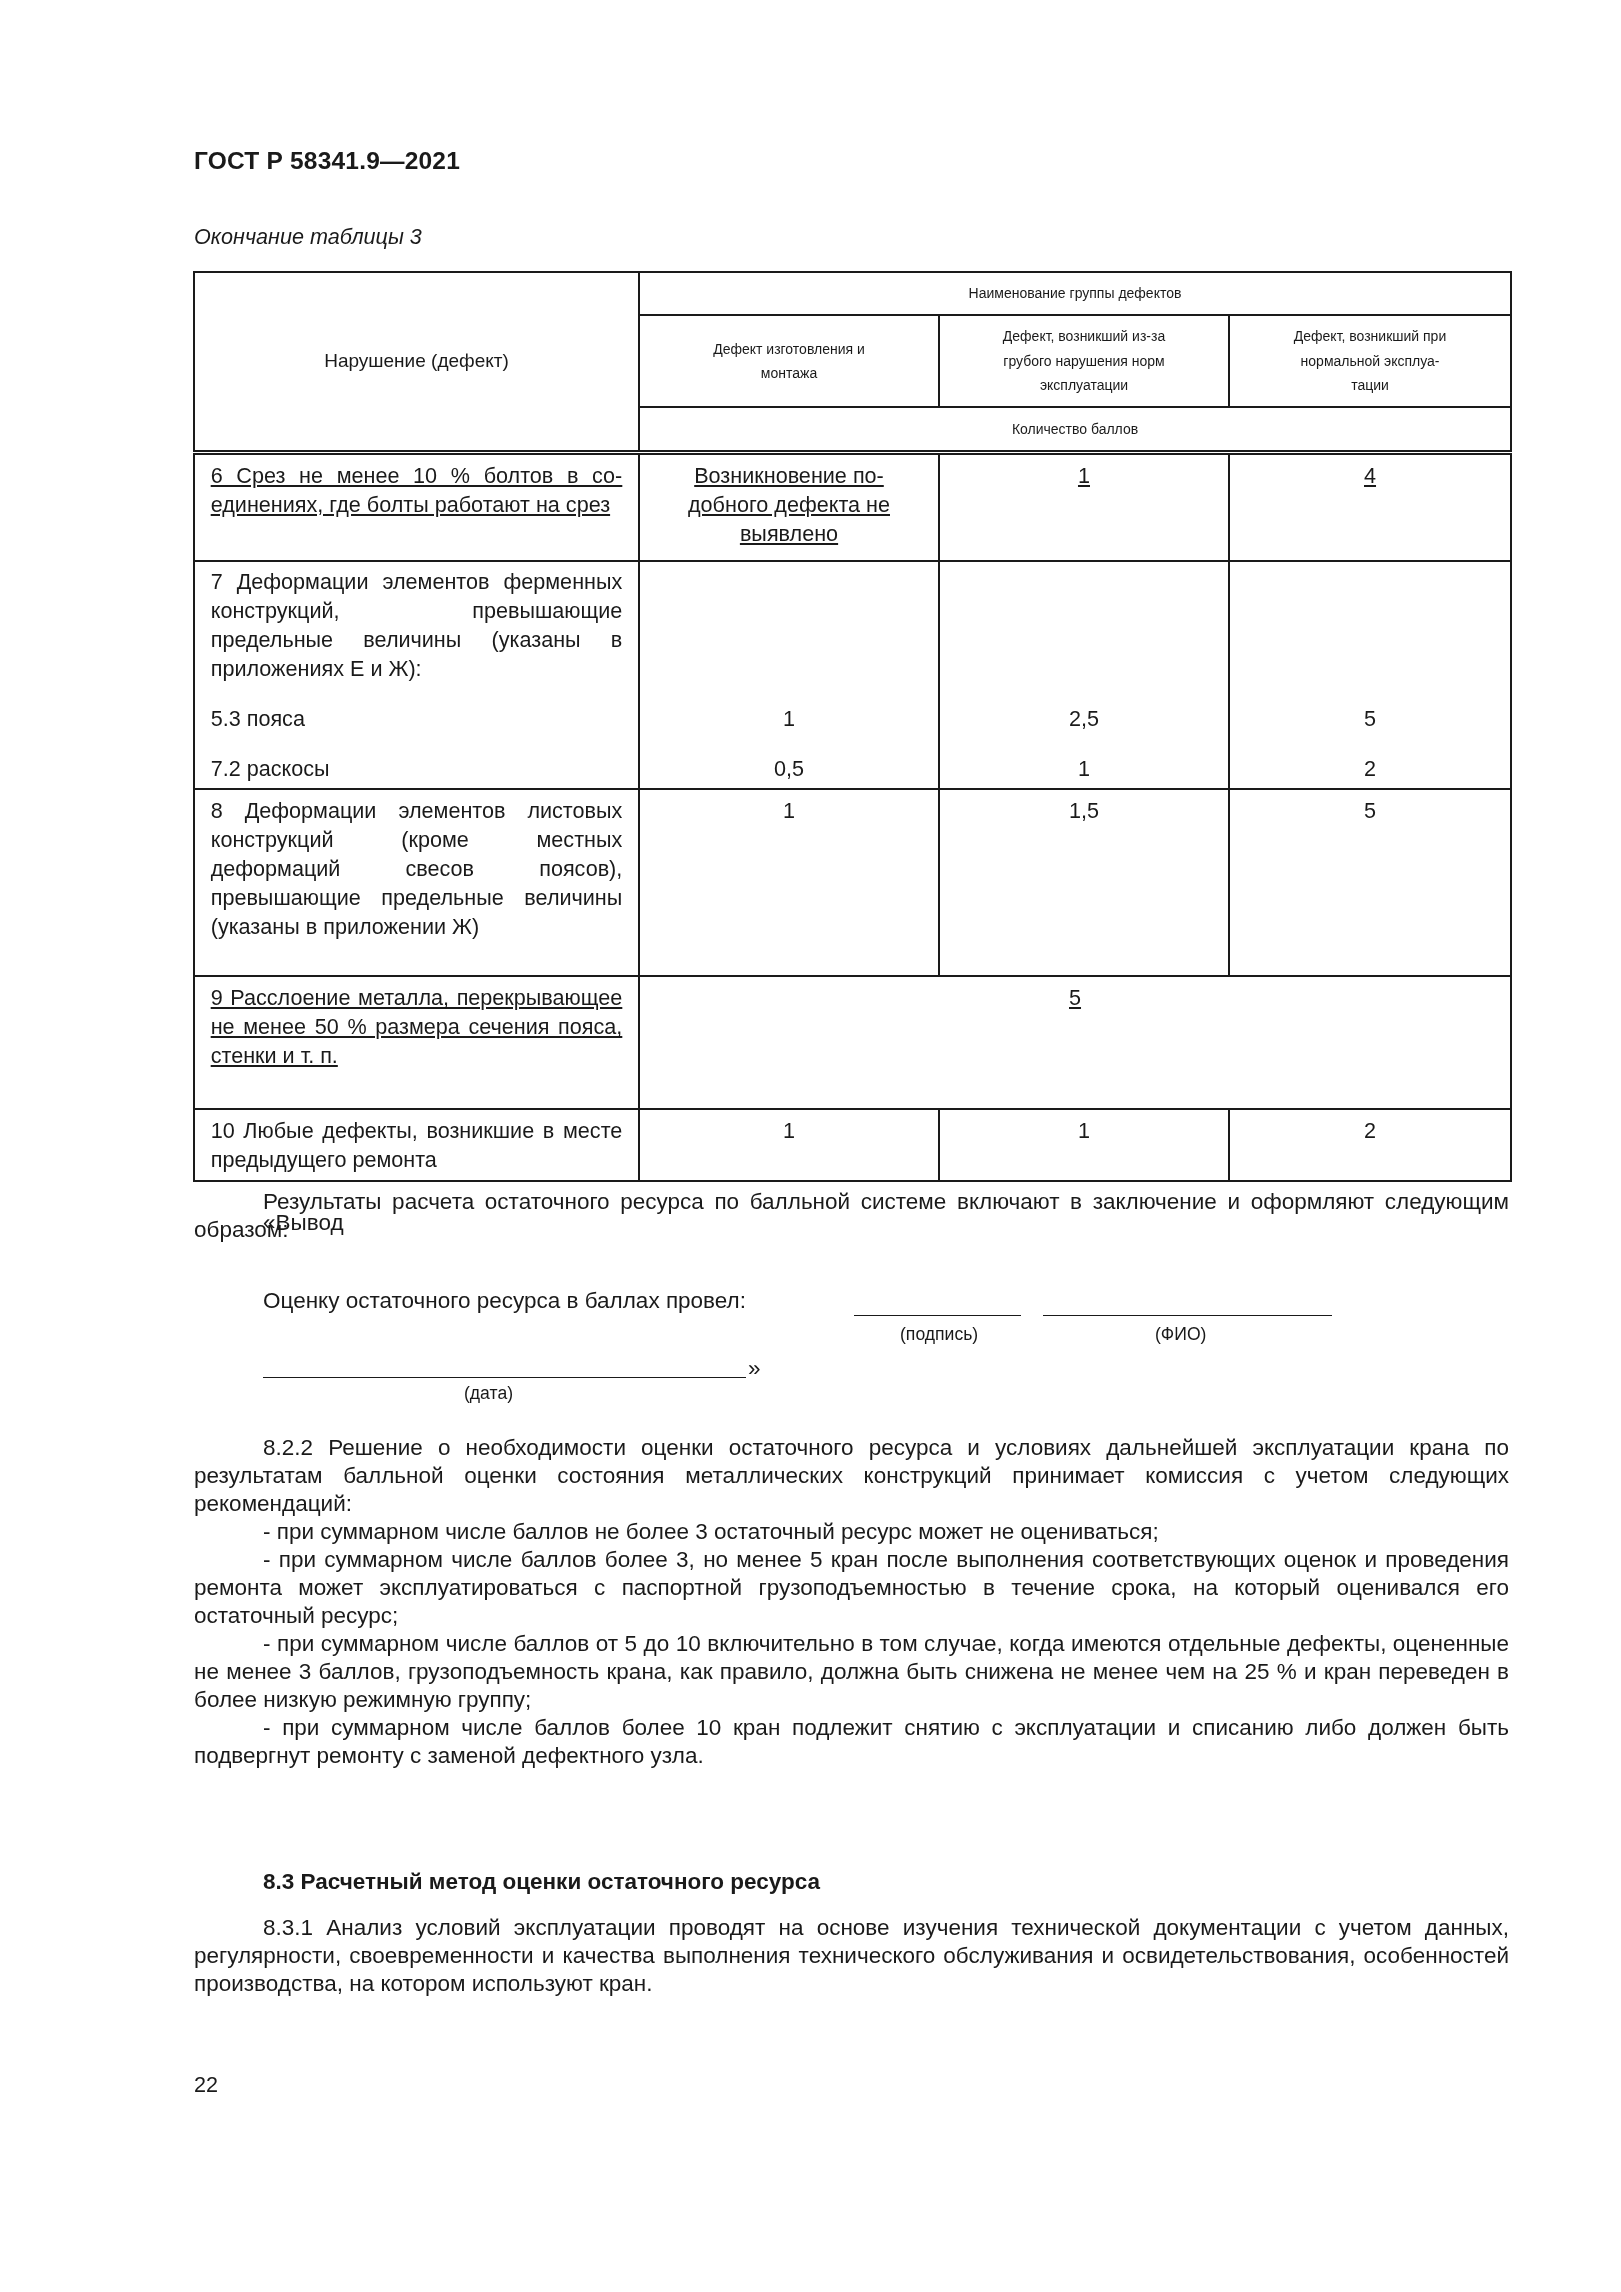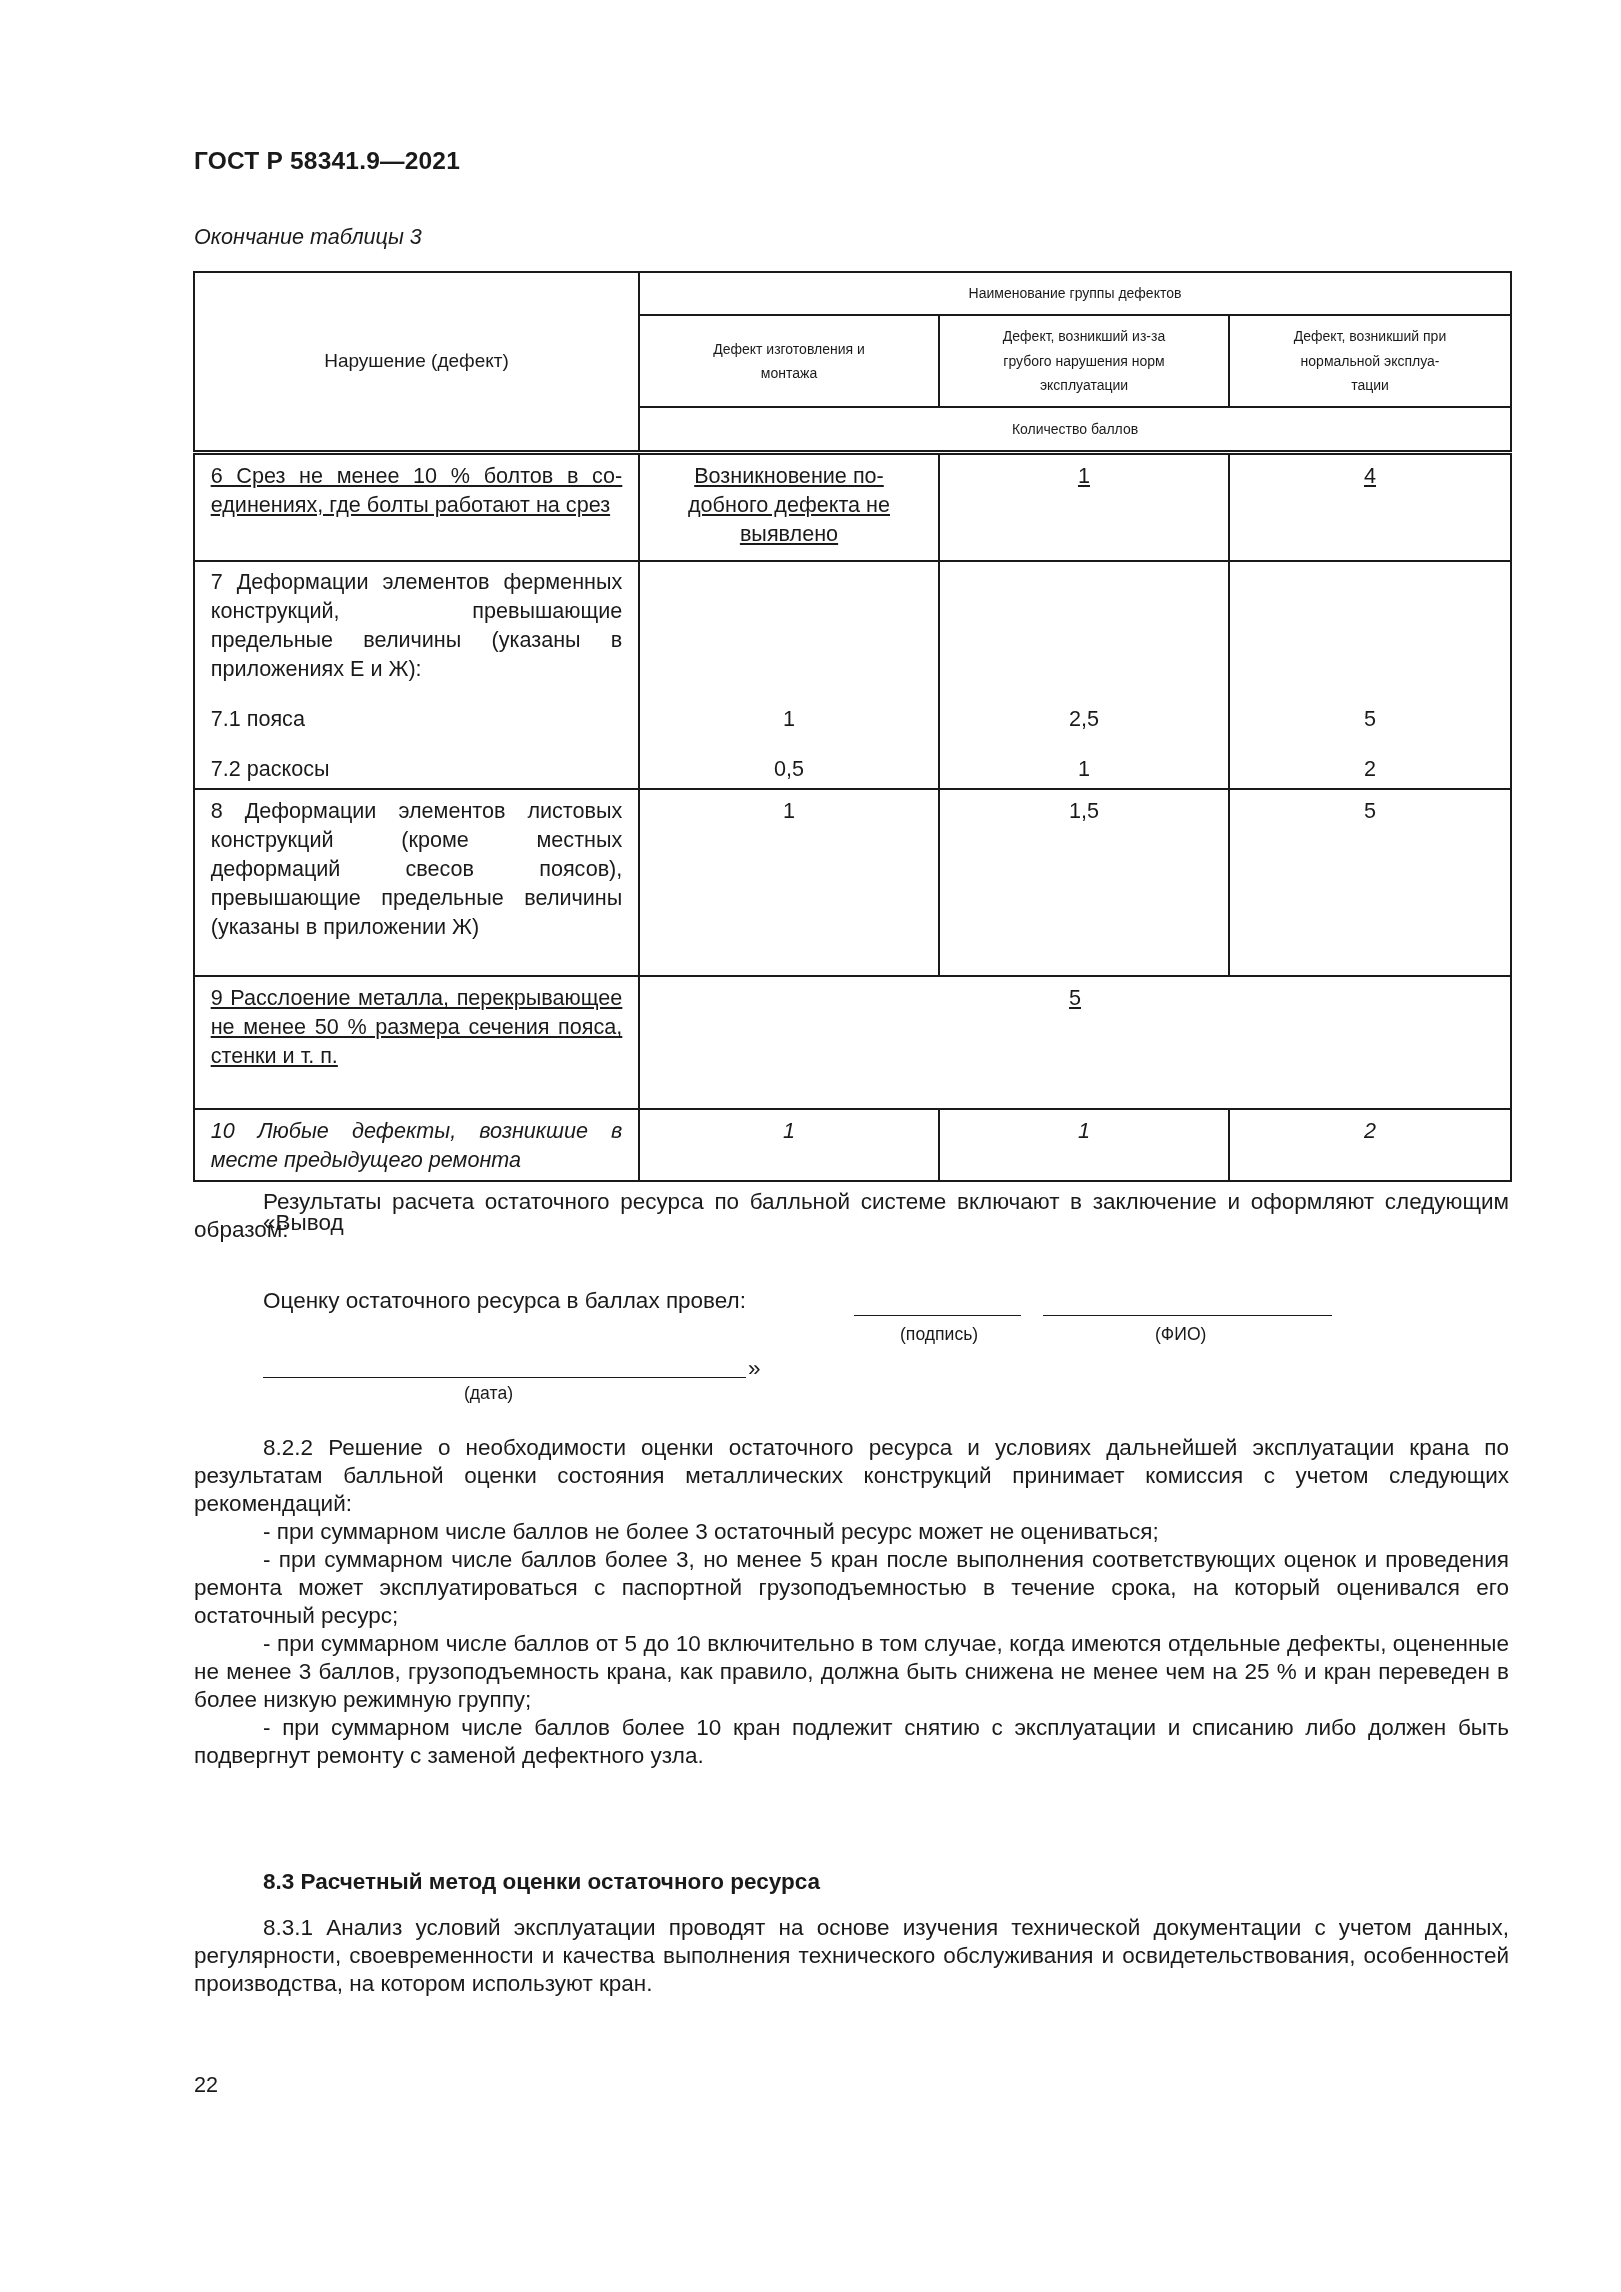--- a/index.html
+++ b/index.html
@@ -75,21 +75,21 @@
       <span class="sub-line">добного дефекта не</span>
       <span class="sub-line">выявлено</span>
     </td>
     <td class="val">1</td>
     <td class="val">4</td>
   </tr>
 
   <tr style="height:220px;">
     <td class="name">
       <span style="display:block">7 Деформации элементов ферменных конструкций, превышающие предельные величины (указаны в приложениях Е и Ж):</span>
-      <span style="display:block; margin-top:20.6px; text-align:left">7.1 пояса</span>
+      <span style="display:block; margin-top:20.6px; text-align:left">5.3 пояса</span>
       <span style="display:block; margin-top:20.6px; text-align:left">7.2 раскосы</span>
     </td>
     <td class="val">
       <span class="spacer"></span>
           <span class="spacer"></span>
           <span class="spacer"></span>
           <span class="spacer"></span>
       <span style="display:block; margin-top:20.6px">1</span>
       <span style="display:block; margin-top:20.6px">0,5</span>
     </td>
@@ -116,21 +116,21 @@
     <td class="val">1</td>
     <td class="val">1,5</td>
     <td class="val">5</td>
   </tr>
 
   <tr style="height:133px;text-decoration:underline;">
     <td class="name">9 Расслоение металла, перекрывающее не менее 50 % размера сечения пояса, стенки и т. п.</td>
     <td class="val" colspan="3">5</td>
   </tr>
 
-  <tr style="height:57px;font-style:italic;">
+  <tr style="height:57px;">
     <td class="name">10 Любые дефекты, возникшие в месте предыдущего ремонта</td>
     <td class="val">1</td>
     <td class="val">1</td>
     <td class="val">2</td>
   </tr>
 </tbody>
   </table>
 
 <div class="p indent" style="top:1188px;">Результаты расчета остаточного ресурса по балльной системе включают в заключение и оформляют следующим образом:</div>
 <div class="line" style="left:263px; top:1207px;">«Вывод</div>

